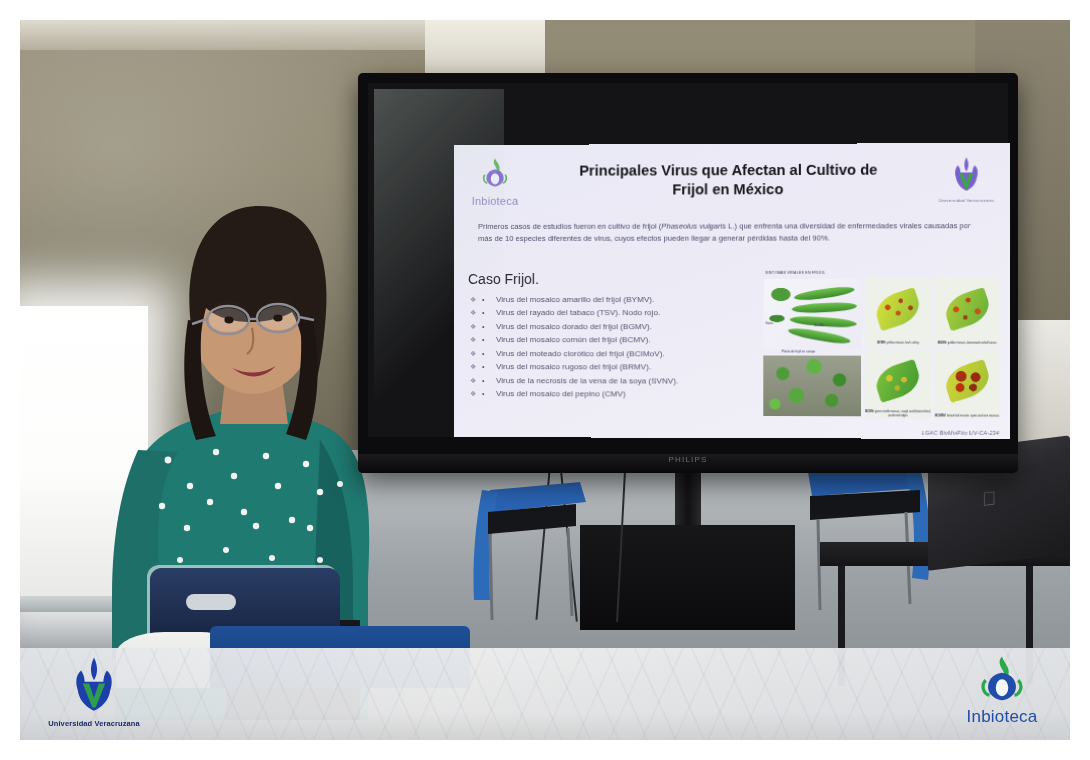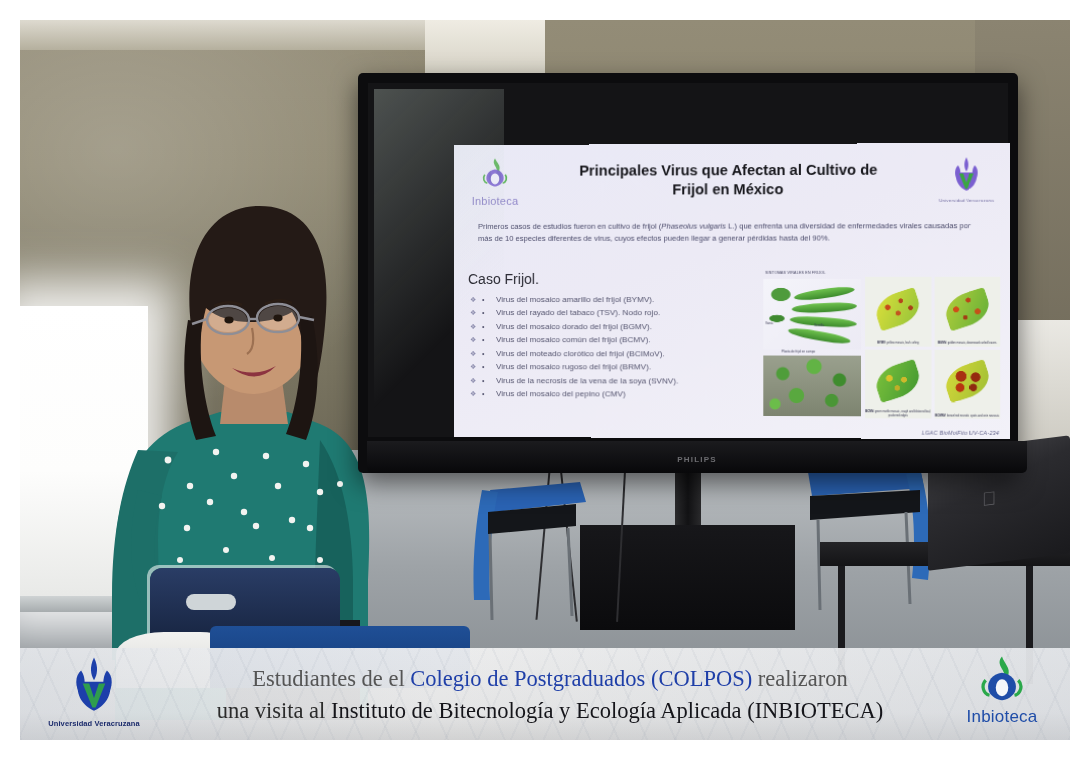--- a/index.html
+++ b/index.html
@@ -70,24 +70,23 @@
     position: absolute; left: 338px; top: 53px; width: 660px; height: 400px;
     background: #0c0c0e;
     border-radius: 5px;
     box-shadow: 0 10px 26px rgba(0,0,0,.55);
   }
   .tv-inner {
     position: absolute; left: 10px; top: 10px; right: 10px; bottom: 36px;
     background: #141416;
   }
   .tv-chin {
-    position: absolute; left: 9px; bottom: 0; width: 100%; height: 32px;
+    position: absolute; left: 0; bottom: 0; width: 100%; height: 19px;
     background: linear-gradient(180deg,#1b1b1e,#08080a);
     border-radius: 0 0 5px 5px;
-    font-weight: bold;
   }
   .tv-brand {
     position: absolute; left: 50%; bottom: 9px; transform: translateX(-50%);
     color: #6c6c70; font-size: 8px; letter-spacing: 1.2px;
   }
   .tv-glare {
     position: absolute; left: 6px; top: 6px; width: 130px; height: 330px;
     background: linear-gradient(135deg, rgba(210,225,215,.30), rgba(210,225,215,0) 70%);
     pointer-events: none;
   }
@@ -550,28 +549,20 @@
         <svg width="56" height="58" viewBox="0 0 34 36">
           <path d="M17 1 C14 7 15 12 17 15 C19 12 20 7 17 1 Z" fill="#1d3faa"></path>
           <path d="M9 9 C5 12 5 20 9 24 C12 21 12 13 9 9 Z" fill="#1d3faa"></path>
           <path d="M25 9 C29 12 29 20 25 24 C22 21 22 13 25 9 Z" fill="#1d3faa"></path>
           <path d="M7 16 L27 16 C28 22 26 30 17 34 C8 30 6 22 7 16 Z" fill="#1d3faa"></path>
           <path d="M10 17 L14 17 L17 26 L20 17 L24 17 L18 32 L16 32 Z" fill="#2f9d4e"></path>
         </svg>
         <div class="cap-uv-text">Universidad Veracruzana</div>
       </div>
 
-      <div class="caption-text">
-        <div>
-          <span class="cap-l1">Estudiantes de el </span><span class="cap-blue">Colegio de Postgraduados (COLPOS)</span><span class="cap-l1"> realizaron</span>
-        </div>
-        <div>
-          <span class="cap-l2">una visita al </span><span class="cap-strong">Instituto de Bitecnología y Ecología Aplicada (INBIOTECA)</span>
-        </div>
-      </div>
 
       <div class="cap-logo-r">
         <svg width="52" height="50" viewBox="0 0 40 40">
           <path d="M20 2 C14 9 24 13 22 20 C20 26 14 24 15 17 C10 24 13 33 20 33 C27 33 30 24 25 17 C27 11 22 8 20 2 Z" fill="#2aa84a"></path>
           <path d="M20 15 C12 16 8 22 9 28 C10 34 17 37 20 37 C23 37 30 34 31 28 C32 22 28 16 20 15 Z" fill="#1f4da8"></path>
           <ellipse cx="20" cy="27" rx="5" ry="6.8" fill="#f4f6fa"></ellipse>
           <path d="M7 21 C3 25 5 32 10 33" stroke="#2aa84a" stroke-width="2.6" fill="none"></path>
           <path d="M33 21 C37 25 35 32 30 33" stroke="#2aa84a" stroke-width="2.6" fill="none"></path>
         </svg>
         <div class="cap-inbio-text">Inbioteca</div>

